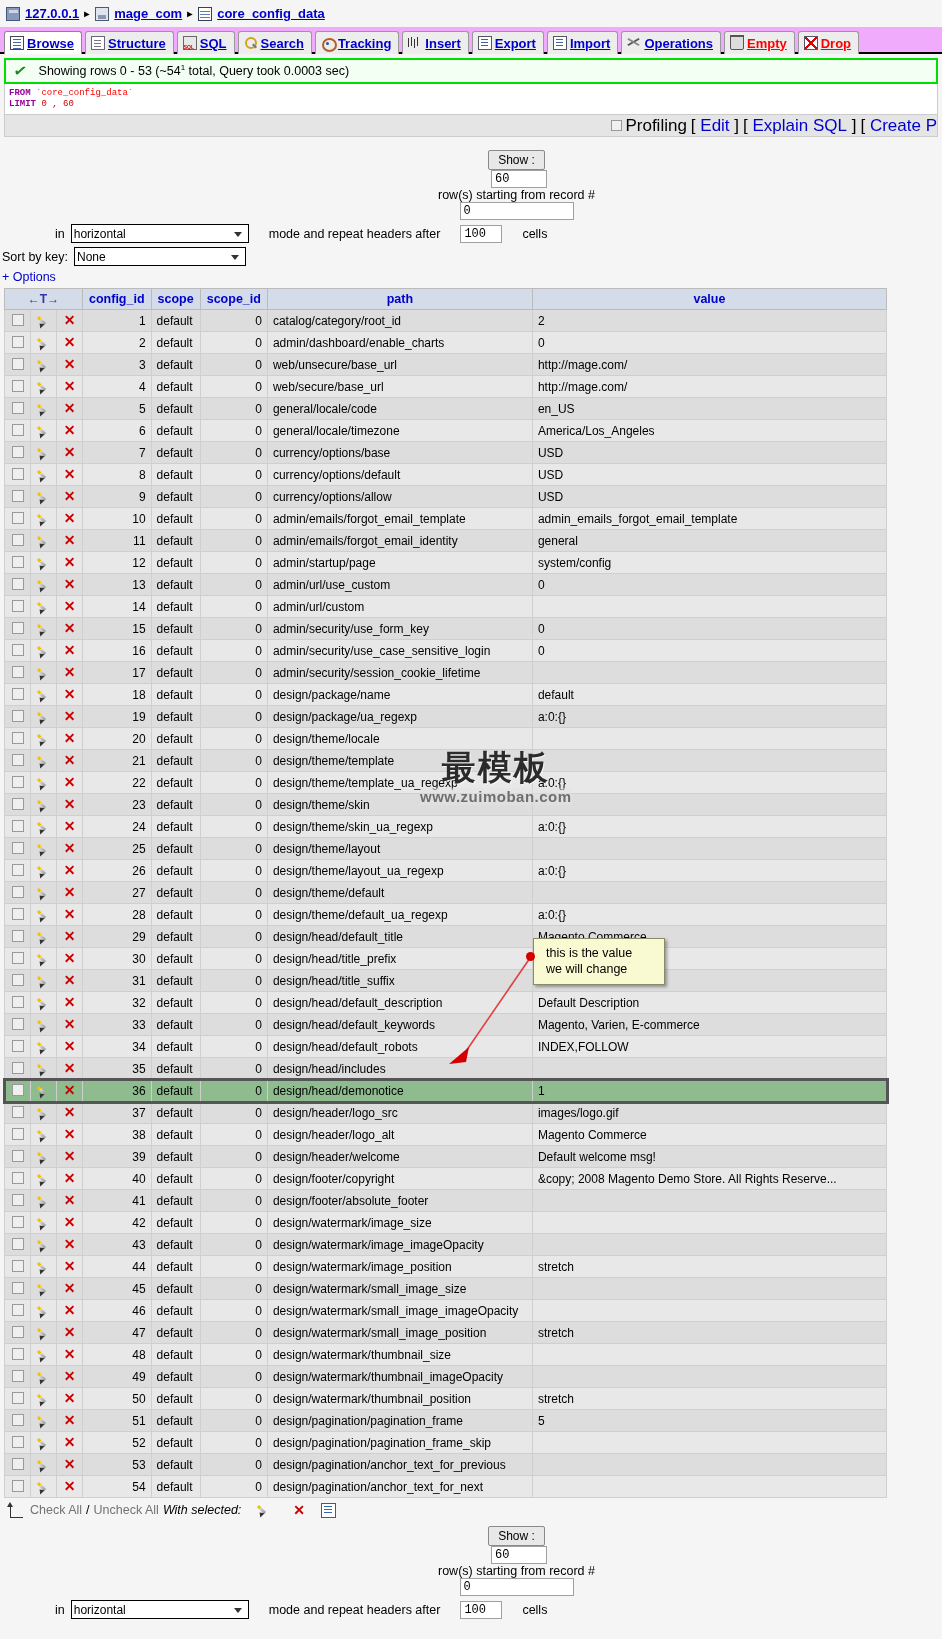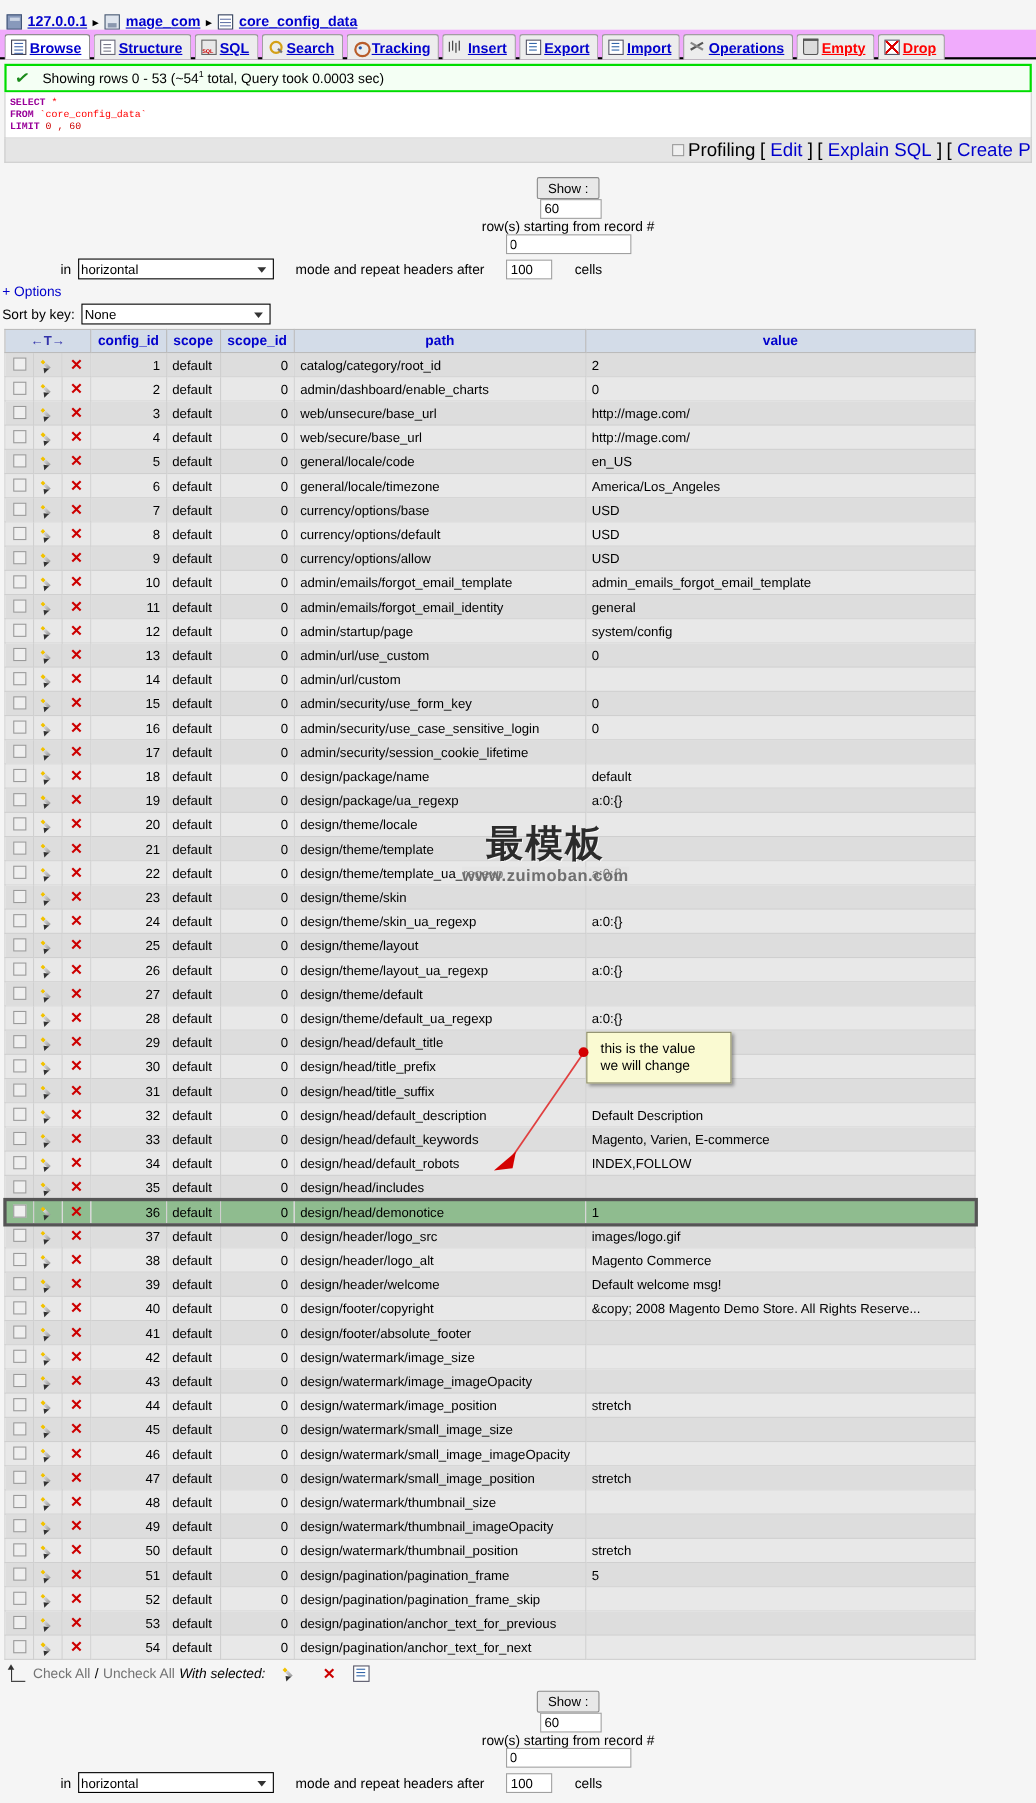--- a/index.html
+++ b/index.html
@@ -11,21 +11,21 @@
     font-family: "Liberation Sans", sans-serif;
     font-size: 12px;
     color: #000;
     overflow: hidden;
   }
   #page { position: relative; width: 942px; height: 1639px; background:#F5F5F5; }
 
   
   .breadcrumb {
     height: 27px;
-    display: flex; align-items: flex-end;
+    display: flex; align-items: center;
     padding-left: 6px;
     background: #F5F5F5;
     font-size: 13px; font-weight: bold;
   }
   .breadcrumb .crumb { color: #0000CC; white-space: nowrap; }
   .breadcrumb .sep { color: #000; margin: 0 6px 0 5px; font-size: 10px; }
   .bc-ico { display:inline-block; width:14px; height:14px; margin-right:5px; vertical-align:-3px; position:relative; }
   .ico-server { background:#8899bb; border:1px solid #445577; }
   .ico-server:after{ content:""; position:absolute; left:2px; top:2px; width:9px; height:3px; background:#ccd5e5;}
   .ico-db { background:#dfe5ee; border:1px solid #4a5a72; }
@@ -136,21 +136,21 @@
   .btn {
     background: #E8E8E8; border: 1px solid #8A8A8A;
     border-radius: 2px;
     padding: 2px 9px; font-size: 12px; color:#000;
     font-family: "Liberation Sans", sans-serif;
     cursor: pointer;
   }
   .inp {
     border: 1px solid #A0A0A0; background: #FFF; height: 18px;
     font-size: 12px; padding: 0 3px;
-    font-family: Liberation Sans, sans-serif;
+    font-family: Liberation Mono, monospace;
   }
   .sel {
     border: 1px solid #000000; background: #FFF; height: 19px;
     font-size: 12px; padding: 0 2px;
     font-family: "Liberation Sans", sans-serif;
     appearance: none; -webkit-appearance: none;
     position: relative;
   }
   .selwrap { position: relative; display:inline-block; }
   .selwrap:after {
@@ -329,21 +329,20 @@
       </a>
     </div>
 
   <div class="result-wrap">
     <div class="success">
       <span class="check-ico">✓</span>
       <span><span>Showing rows 0 - 53 (~54</span><span class="sup">1</span><span> total, Query took 0.0003 sec)</span></span>
     </div>
 
     <div class="sqlbox">
-      <div><span class="kw">SELECT</span> <span class="sv">*</span></div>
       <div><span class="kw">FROM</span> <span class="sv">`core_config_data`</span></div>
       <div><span class="kw">LIMIT</span> <span class="num">0 , 60</span></div>
       <div style="height:4px"></div>
     </div>
     <div class="sqlfoot">
       <span class="mini-cb"></span>
         <span>Profiling</span>
       <span style="width:4px"></span>
       <span>[&nbsp;<a href="#" class="flink">Edit</a>&nbsp;]</span>
       <span style="width:4px"></span>
@@ -364,30 +363,30 @@
       <span>in</span>
       <span class="selwrap" style="margin-left:6px">
         <select class="sel" style="width:178px">
           <option>horizontal</option>
         </select>
       </span>
       <span class="lbl">mode and repeat headers after</span>
       <input class="inp" style="width: 42px;" value="100">
       <span class="lbl">cells</span>
     </div>
-    <div class="ctl-row r3" style="margin-top:1px">
-      <a class="optlink" href="#" style="margin-left:2px">+ Options</a>
-    </div>
     <div class="ctl-row r3">
       <span style="margin-left:2px">Sort by key:</span>
       <span class="selwrap" style="margin-left:6px">
         <select class="sel" style="width:172px">
           <option>None</option>
         </select>
       </span>
+    </div>
+    <div class="ctl-row r3" style="margin-top:1px">
+      <a class="optlink" href="#" style="margin-left:2px">+ Options</a>
     </div>
   </div>
 
   <table class="results">
     <thead>
       <tr>
         <th class="h-tools" colspan="3"><span class="sortico">←T→</span></th>
         <th class="h-id">config_id</th>
         <th class="h-scope">scope</th>
         <th class="h-scopeid">scope_id</th>

